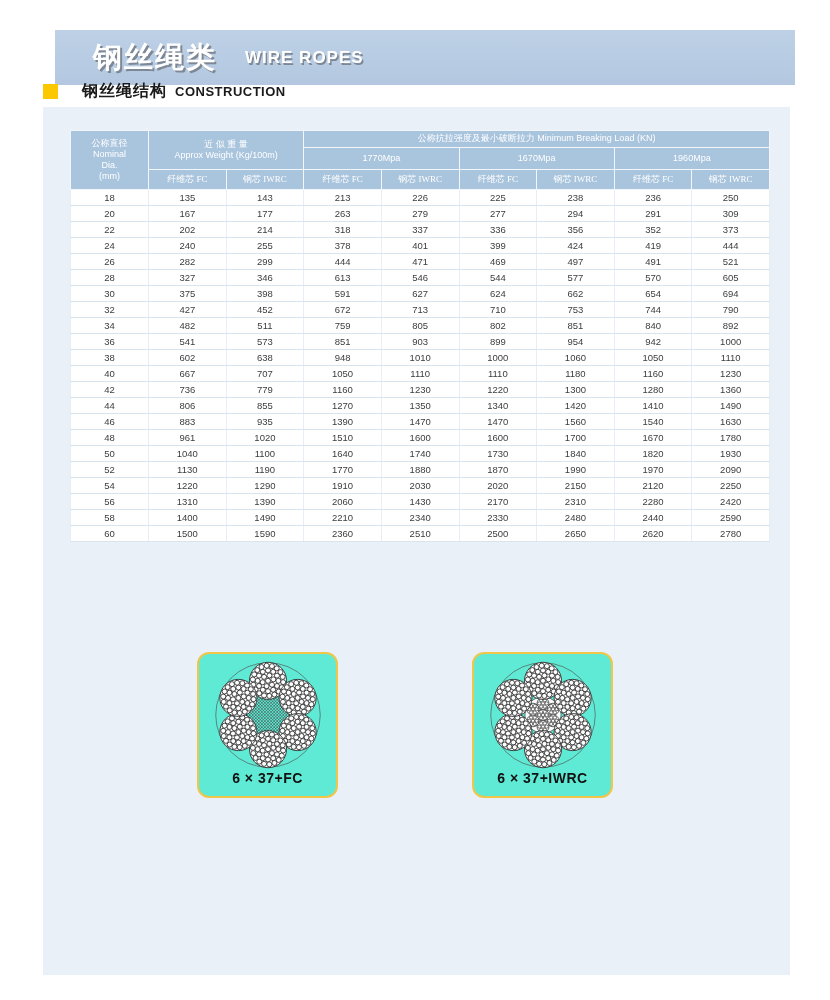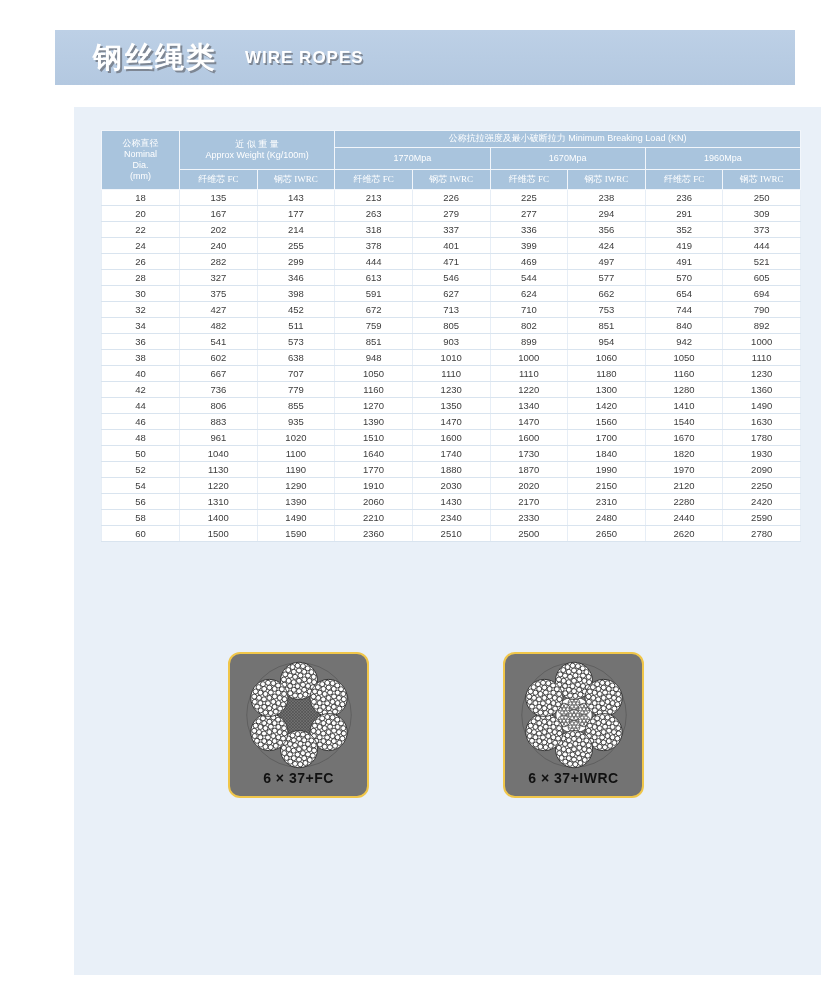--- a/index.html
+++ b/index.html
@@ -15,21 +15,21 @@
   .banner-en { margin-left:28px; font-size:17px; font-weight:bold; color:#ffffff;
                text-shadow:1.5px 1.5px 0 #7e8794; letter-spacing:1px; }
 
   
   .section-head { position:absolute; left:43px; top:81px; display:flex; align-items:center; height:20px; }
   .bullet { width:15px; height:15px; background:#fcc800; display:inline-block; }
   .sec-zh { margin-left:24px; font-size:16px; font-weight:bold; color:#1a1a1a; letter-spacing:1px; }
   .sec-en { margin-left:8px; font-size:13px; font-weight:bold; color:#1a1a1a; letter-spacing:0.5px; }
 
   
-  .panel { position:absolute; left:43px; top:107px; width:747px; height:868px; background:#e9f0f8;margin-left:31px; }
+  .panel { position:absolute; left:43px; top:107px; width:747px; height:868px; background:#e9f0f8; }
 
   
   table.construction { border-collapse:collapse; width:700px; margin:23px 0 0 27px; table-layout:fixed; }
   table.construction th {
     background:#a9c4dd; color:#ffffff; font-weight:normal;
     border:1px solid #f2f6fb; text-align:center; vertical-align:middle;
     font-size:9px; line-height:1.25; padding:1px 2px;
   }
   th.grade { font-size:9.5px; height:22px; }
   th.sub { font-size:8.5px; height:20px;font-family:Liberation Serif, serif; }
@@ -39,38 +39,43 @@
     background:#ffffff; color:#3c3c3c; font-size:9.5px; text-align:center;
     height:16px; padding:0 2px;
     border:1px solid #e7eef6; border-bottom:1px solid #d9e4ef;
   }
   col.c-dia { width:78px; }
 
   
   .footnote { margin:13px 0 0 27px; font-size:10.5px; color:#4a4a4a; letter-spacing:0.5px; }
 
   
-  .card { position:absolute; top:545px; width:141px; height:146px; background:#737373;
+  .card { position:absolute; top:545px; width:141px; height:146px; background:#5eead4;
           border:2px solid #f0c64a; border-radius:12px; display:flex; flex-direction:column;
           align-items:center; }
   .card-fc   { left:154px; }
   .card-iwrc { left:429px;text-align:right; }
   .rope-wrap { margin-top:4px; width:114px; height:114px; }
   .card-label { margin-top:-2px; font-size:14px; font-weight:bold; color:#111; letter-spacing:0.5px; }
 </style>
 </head>
 <body>
 
 <div class="page">
 
   <div class="banner">
     <span class="banner-zh">钢丝绳类</span>
     <span class="banner-en">WIRE ROPES</span>
   </div>
 
+  <div class="section-head">
+    <span class="bullet"></span>
+    <span class="sec-zh">钢丝绳结构</span>
+    <span class="sec-en">CONSTRUCTION</span>
+  </div>
 
   <div class="panel">
 
     <table class="construction">
       <colgroup>
         <col class="c-dia">
           <col>
           <col>
           <col>
           <col>

